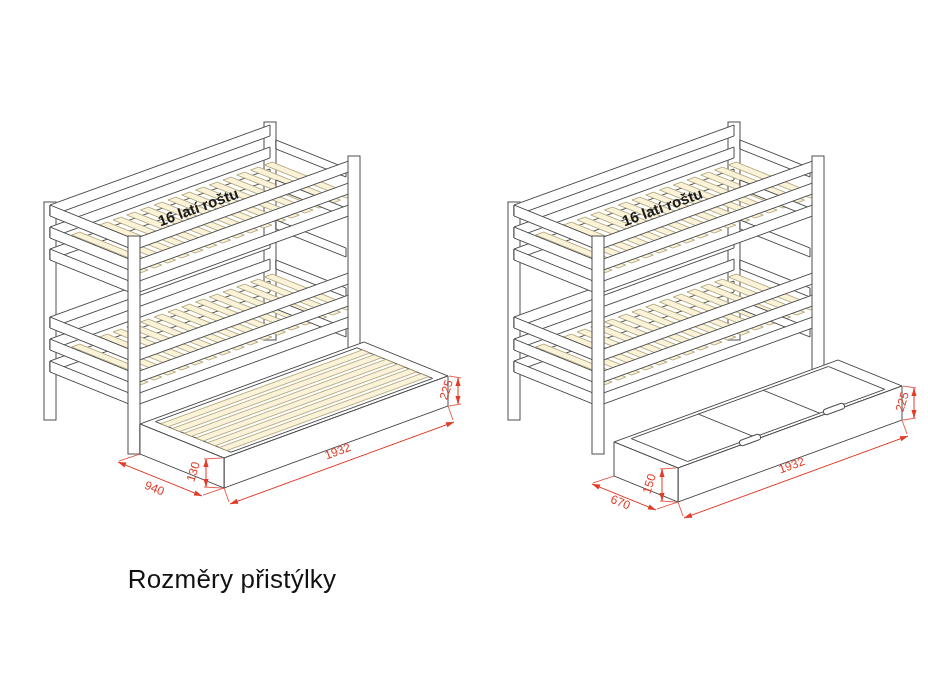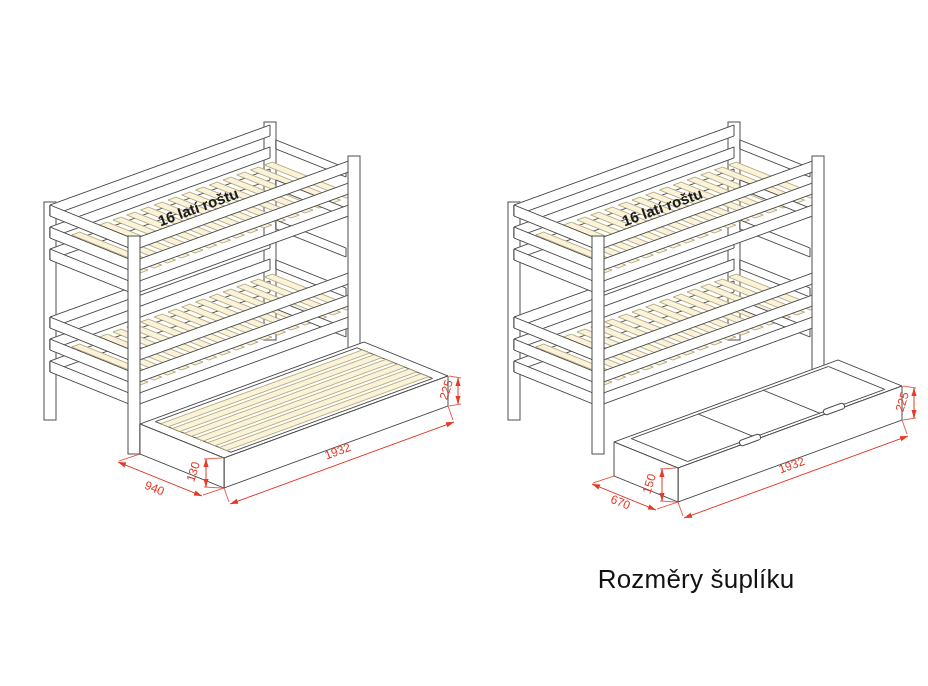--- a/index.html
+++ b/index.html
@@ -116,20 +116,21 @@
         </g>
         <g>
           <line x1="449" y1="376" x2="461" y2="378" stroke="#e23b28" stroke-width="0.8"></line>
           <line x1="449" y1="406" x2="461" y2="404" stroke="#e23b28" stroke-width="0.8"></line>
           <line x1="458" y1="378" x2="458" y2="404" stroke="#e23b28" stroke-width="1"></line>
           <polygon points="458,378 460.6,386 455.4,386" fill="#e23b28"></polygon>
           <polygon points="458,404 455.4,396 460.6,396" fill="#e23b28"></polygon>
           <text x="450" y="391" fill="#e23b28" font-size="12" text-anchor="middle" transform="rotate(-72 450 391)">225</text>
         </g>
       </svg>
+    <figcaption class="caption">Rozměry přistýlky</figcaption>
   </figure>
   <figure class="fig">
     <svg id="svg-1" width="464" height="560" viewBox="0 0 464 560">
         <g>
           <rect x="44" y="202" width="12" height="218" fill="#fff" stroke="#4f4f4f"></rect>
           <rect x="264" y="122" width="12" height="218" fill="#fff" stroke="#4f4f4f"></rect>
           <polygon points="50,205 270,125 270,136 50,216" fill="#fff" stroke="#4f4f4f" stroke-width="1" stroke-linejoin="round"></polygon>
           <polygon points="50,227 270,147 270,158 50,238" fill="#fff" stroke="#4f4f4f" stroke-width="1" stroke-linejoin="round"></polygon>
           <polygon points="50,249 270,169 270,180 50,260" fill="#fff" stroke="#4f4f4f" stroke-width="1" stroke-linejoin="round"></polygon>
           <polygon points="50,317 270,237 270,248 50,328" fill="#fff" stroke="#4f4f4f" stroke-width="1" stroke-linejoin="round"></polygon>
@@ -224,15 +225,14 @@
         </g>
         <g>
           <line x1="439" y1="386" x2="452" y2="388" stroke="#e23b28" stroke-width="0.8"></line>
           <line x1="439" y1="420" x2="452" y2="418" stroke="#e23b28" stroke-width="0.8"></line>
           <line x1="450" y1="388" x2="450" y2="418" stroke="#e23b28" stroke-width="1"></line>
           <polygon points="450,388 452.6,396 447.4,396" fill="#e23b28"></polygon>
           <polygon points="450,418 447.4,410 452.6,410" fill="#e23b28"></polygon>
           <text x="442" y="403" fill="#e23b28" font-size="12" text-anchor="middle" transform="rotate(-72 442 403)">225</text>
         </g>
       </svg>
-    <figcaption class="caption">Rozměry šuplíku</figcaption>
   </figure>
 </div>
 
 </body></html>

